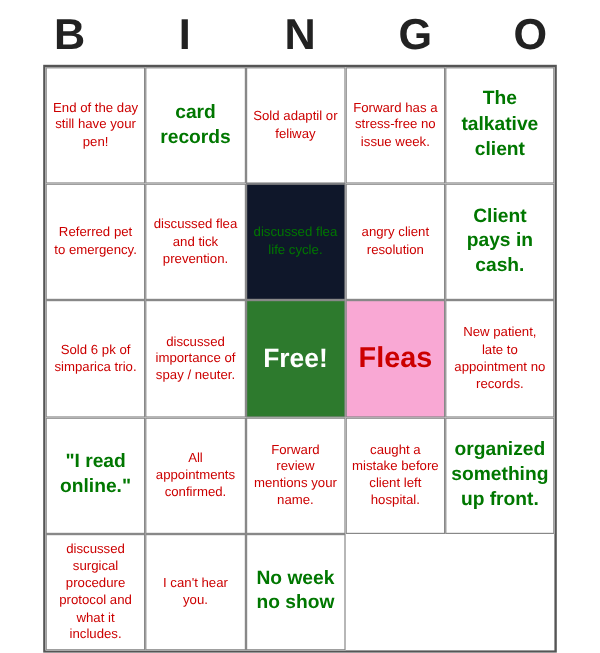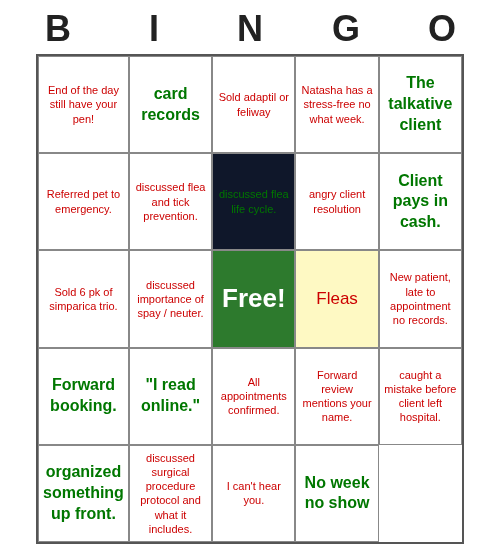--- a/index.html
+++ b/index.html
@@ -49,28 +49,28 @@
       color: #cc0000;
       background: #fff;
     }
     .cell-green {
       color: #007700;
       background: #0f172a;
     }
     .cell-free {
       background: #2d7a2d;
       color: #fff;
-      font-size: 26px;
+      font-size: 22px;
       font-weight: bold;
     }
     .cell-fleas {
       color: #cc0000;
-      background: #fef9c3;
-      font-size: 17px;
-      font-weight: normal;
+      background: #f9a8d4;
+      font-size: 24px;
+      font-weight: bold;
     }
     .cell-green-large {
       color: #007700;
       background: #fff;
       font-size: 16px;
       font-weight: bold;
     }
   </style>
 </head>
 <body>
@@ -80,33 +80,32 @@
   <span class="bingo-letter">I</span>
   <span class="bingo-letter">N</span>
   <span class="bingo-letter">G</span>
   <span class="bingo-letter">O</span>
 </div>
 
 <div class="bingo-grid" id="grid">
     <div class="cell cell-red">End of the day still have your pen!</div>
     <div class="cell cell-green-large">card records</div>
     <div class="cell cell-red">Sold adaptil or feliway</div>
-    <div class="cell cell-red">Natasha has a stress-free no what week.</div>
+    <div class="cell cell-red">Forward has a stress-free no issue week.</div>
     <div class="cell cell-green-large">The talkative client</div>
     <div class="cell cell-red">Referred pet to emergency.</div>
     <div class="cell cell-red">discussed flea and tick prevention.</div>
     <div class="cell cell-green">discussed flea life cycle.</div>
     <div class="cell cell-red">angry client resolution</div>
     <div class="cell cell-green-large">Client pays in cash.</div>
     <div class="cell cell-red">Sold 6 pk of simparica trio.</div>
     <div class="cell cell-red">discussed importance of spay / neuter.</div>
     <div class="cell cell-free">Free!</div>
     <div class="cell cell-fleas">Fleas</div>
     <div class="cell cell-red">New patient, late to appointment no records.</div>
-    <div class="cell cell-green-large">Forward booking.</div>
     <div class="cell cell-green-large">"I read online."</div>
     <div class="cell cell-red">All appointments confirmed.</div>
     <div class="cell cell-red">Forward review mentions your name.</div>
     <div class="cell cell-red">caught a mistake before client left hospital.</div>
     <div class="cell cell-green-large">organized something up front.</div>
     <div class="cell cell-red">discussed surgical procedure protocol and what it includes.</div>
     <div class="cell cell-red">I can't hear you.</div>
     <div class="cell cell-green-large">No week no show</div>
   </div>
 

